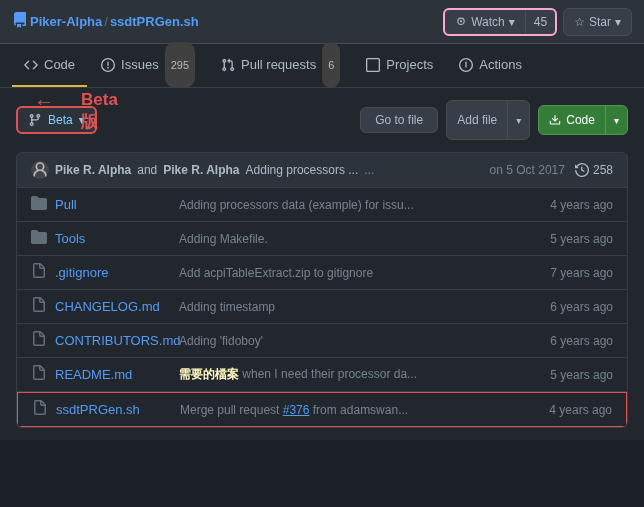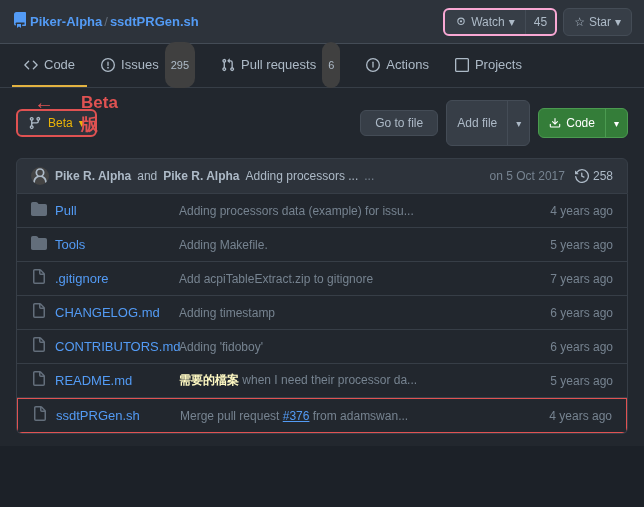--- a/index.html
+++ b/index.html
@@ -135,21 +135,21 @@
       margin-bottom: 12px;
     }
     .branch-btn {
       display: flex;
       align-items: center;
       gap: 6px;
       background: #2d333b;
       border: 2px solid #e05252;
       border-radius: 6px;
       padding: 5px 10px;
-      color: #eab308;
+      color: #7dd3fc;
       font-size: 12px;
       cursor: pointer;
       position: relative;
     }
     .action-buttons {
       display: flex;
       align-items: center;
       gap: 8px;
     }
     .go-to-file-btn {
@@ -161,21 +161,21 @@
       font-size: 12px;
       cursor: pointer;
     }
     .add-file-btn {
       display: flex;
       align-items: center;
       background: #373e47;
       border: 1px solid #444c56;
       border-radius: 6px;
       overflow: hidden;
-      height: 46px;
+      height: 40px;
     }
     .add-file-label {
       padding: 0 10px;
       color: #adbac7;
       font-size: 12px;
       border-right: 1px solid #444c56;
       height: 100%;
       display: flex;
       align-items: center;
     }
@@ -366,30 +366,30 @@
     </div>
     <div class="nav-tab">
       <svg width="14" height="14" viewBox="0 0 16 16" fill="#adbac7">
           <path d="M7.177 3.073L9.573.677A.25.25 0 0110 .854v4.792a.25.25 0 01-.427.177L7.177 3.427a.25.25 0 010-.354zM3.75 2.5a.75.75 0 100 1.5.75.75 0 000-1.5zm-2.25.75a2.25 2.25 0 113 2.122v5.256a2.251 2.251 0 11-1.5 0V5.372A2.25 2.25 0 011.5 3.25zM11 2.5h-1V4h1a1 1 0 011 1v5.628a2.251 2.251 0 101.5 0V5A2.5 2.5 0 0011 2.5zm1 10.25a.75.75 0 111.5 0 .75.75 0 01-1.5 0zM3.75 12a.75.75 0 100 1.5.75.75 0 000-1.5z"></path>
         </svg>
       <span>Pull requests</span>
       <span class="badge">6</span>
     </div>
     <div class="nav-tab">
       <svg width="14" height="14" viewBox="0 0 16 16" fill="#adbac7">
+          <path d="M1.75 0A1.75 1.75 0 000 1.75v12.5C0 15.216.784 16 1.75 16h12.5A1.75 1.75 0 0016 14.25V1.75A1.75 1.75 0 0014.25 0H1.75zM1.5 1.75a.25.25 0 01.25-.25h12.5a.25.25 0 01.25.25v12.5a.25.25 0 01-.25.25H1.75a.25.25 0 01-.25-.25V1.75z"></path>
+        </svg>
+      <span>Projects</span>
+    </div>
+    <div class="nav-tab">
+      <svg width="14" height="14" viewBox="0 0 16 16" fill="#adbac7">
           <path d="M8.75 10.25a.75.75 0 01-1.5 0v-5.5a.75.75 0 011.5 0v5.5z"></path>
           <path fill-rule="evenodd" d="M8 16A8 8 0 108 0a8 8 0 000 16zm0-1.5a6.5 6.5 0 100-13 6.5 6.5 0 000 13z"></path>
         </svg>
       <span>Actions</span>
-    </div>
-    <div class="nav-tab">
-      <svg width="14" height="14" viewBox="0 0 16 16" fill="#adbac7">
-          <path d="M1.75 0A1.75 1.75 0 000 1.75v12.5C0 15.216.784 16 1.75 16h12.5A1.75 1.75 0 0016 14.25V1.75A1.75 1.75 0 0014.25 0H1.75zM1.5 1.75a.25.25 0 01.25-.25h12.5a.25.25 0 01.25.25v12.5a.25.25 0 01-.25.25H1.75a.25.25 0 01-.25-.25V1.75z"></path>
-        </svg>
-      <span>Projects</span>
     </div>
   </div>
 
   <div class="main">
 
     <div class="action-row">
       <div style="position:relative; display:inline-block;">
 
         <div style="position:absolute; top:-32px; left:65px; display:flex; align-items:center; gap:4px; pointer-events:none; z-index:10;">
           <span class="red-text">Beta 版</span>

